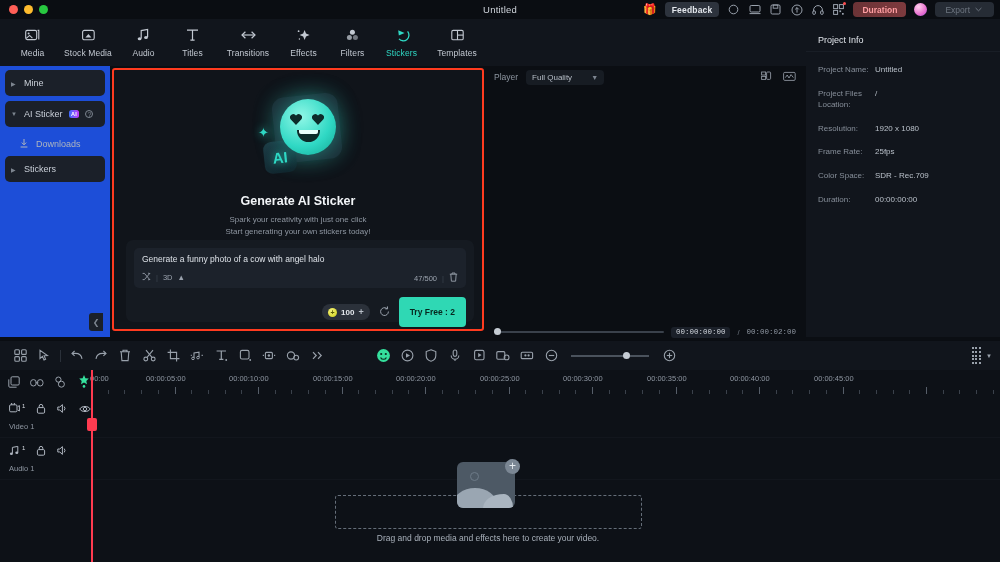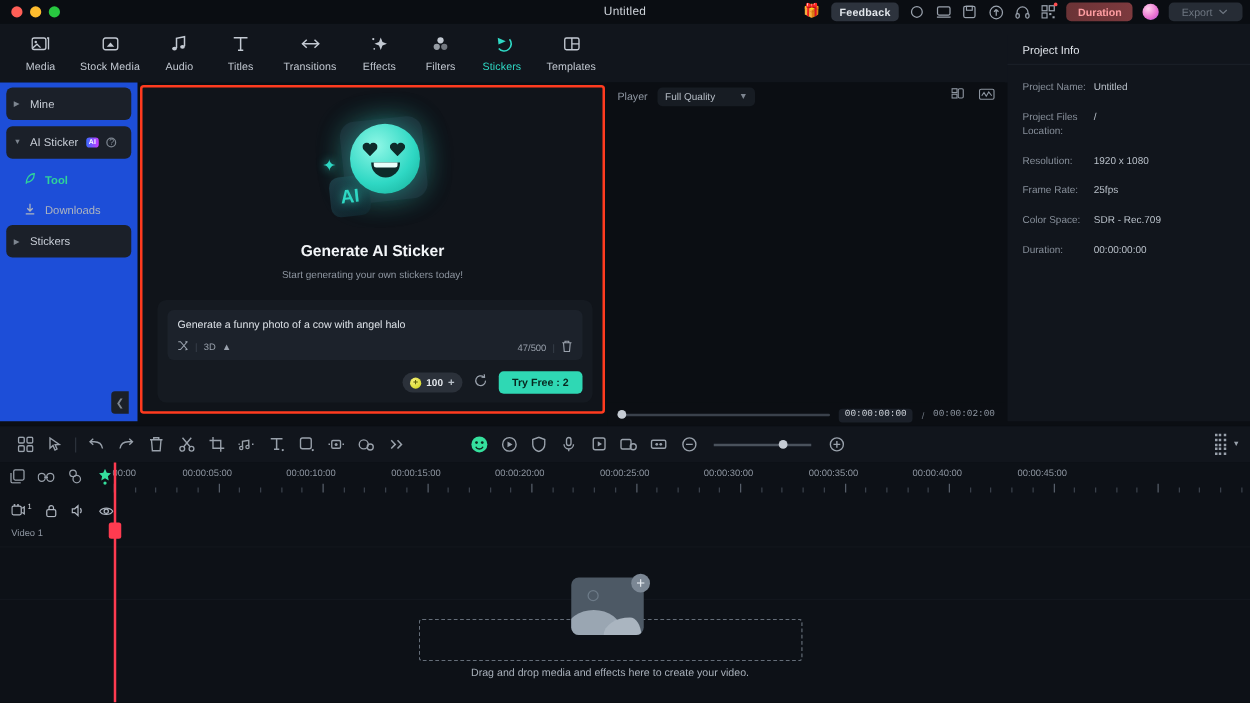--- a/index.html
+++ b/index.html
@@ -187,21 +187,21 @@
   }
   .coin {
     width: 9px; height: 9px; border-radius: 50%;
     background: radial-gradient(circle at 35% 30%, #f5f07a, #cfd317);
     display: flex; align-items: center; justify-content: center;
     font-size: 7px; color: #5a5c05; line-height: 1;
   }
   .plus-s { color: #b9c0c9; font-size: 9px; }
   .refresh-ico { font-size: 10px; color: #9aa2ad; cursor: pointer; }
   .try-btn {
-    background: #2fd8b4; border-radius: 4px; height: 18px; padding: 0 11px;
+    background: #2fd8b4; border-radius: 4px; height: 30px; padding: 0 11px;
     display: flex; align-items: center;
     font-size: 8.5px; font-weight: bold; color: #07271f; cursor: pointer;
   }
 
   
   .player {
     position: absolute; left: 486px; top: 20px; width: 318px; height: 309px;
     background: #0b0e13;
     margin-top: 46px;
   }
@@ -512,28 +512,20 @@
   <div class="sidebar">
     <div class="sb-row group">
       <span class="sb-caret">▶</span>
       <span>Mine</span>
     </div>
     <div class="sb-row group">
       <span class="sb-caret">▼</span>
       <span>AI Sticker</span>
       <span class="ai-badge">AI</span>
       <span class="q-ico">?</span>
-    </div>
-    <div class="sb-row sb-sub active">
-      <span>
-        <svg width="10" height="10" viewBox="0 0 10 10">
-            <path d="M2 9 C2 5 4 1.4 8.4 1 C8.4 5.4 5.6 7.6 2.4 7.8" fill="none" stroke="currentColor" stroke-width="1.1"></path>
-          </svg>
-      </span>
-      <span>Tool</span>
     </div>
     <div class="sb-row sb-sub">
       <span>
         <svg width="10" height="10" viewBox="0 0 10 10">
             <path d="M5 1 V6.6 M2.8 4.6 L5 6.8 L7.2 4.6 M1.6 9 H8.4" fill="none" stroke="currentColor" stroke-width="1"></path>
           </svg>
       </span>
       <span>Downloads</span>
     </div>
     <div class="sb-row group">
@@ -554,20 +546,21 @@
         <div class="m-face">
           <div class="m-eye l"></div>
           <div class="m-eye r"></div>
           <div class="m-mouth"></div>
           <div class="m-tooth"></div>
         </div>
       </div>
     </div>
     <div class="ai-title">Generate AI Sticker</div>
     <div class="ai-sub">
+      <div>Spark your creativity with just one click</div>
       <div>Start generating your own stickers today!</div>
     </div>
 
     <div class="prompt-card">
       <div class="prompt-box">
         <div class="prompt-text">Generate a funny photo of a cow with angel halo</div>
         <div class="prompt-meta">
           <span class="pm-left">
             <span>
               <svg width="9" height="9" viewBox="0 0 9 9">
@@ -990,20 +983,45 @@
                   <circle cx="6" cy="5" r="1.7" fill="none" stroke="currentColor" stroke-width="1"></circle>
                 </svg>
             </span>
           </div>
           <div class="th-name">Video 1</div>
         </div>
         <div class="track-body"></div>
       </div>
 
       <div class="track">
+        <div class="track-head">
+          <div class="th-icos">
+            <span>
+              <svg width="11" height="11" viewBox="0 0 11 11">
+                  <path d="M3.4 8.4 V2.4 L8.8 1.4 V7.4" fill="none" stroke="currentColor" stroke-width="1"></path>
+                  <ellipse cx="2.4" cy="8.8" rx="1.5" ry="1.2" fill="currentColor"></ellipse>
+                  <ellipse cx="7.8" cy="7.8" rx="1.5" ry="1.2" fill="currentColor"></ellipse>
+                </svg>
+            </span>
+            <span class="th-num">1</span>
+            <span>
+              <svg width="10" height="11" viewBox="0 0 10 11">
+                  <rect x="1.4" y="4.6" width="7.2" height="5.6" rx="1.2" fill="none" stroke="currentColor" stroke-width="1"></rect>
+                  <path d="M3.2 4.6 V3.2 A1.8 1.8 0 0 1 6.8 3.2 V4.6" fill="none" stroke="currentColor" stroke-width="1"></path>
+                </svg>
+            </span>
+            <span>
+              <svg width="11" height="11" viewBox="0 0 11 11">
+                  <path d="M0.8 4 H2.8 L5.4 1.6 V9.4 L2.8 7 H0.8 Z" fill="none" stroke="currentColor" stroke-width="1"></path>
+                  <path d="M7.2 3.6 A3 3 0 0 1 7.2 7.4" fill="none" stroke="currentColor" stroke-width="1"></path>
+                </svg>
+            </span>
+          </div>
+          <div class="th-name">Audio 1</div>
+        </div>
         <div class="track-body"></div>
       </div>
 
       <div class="dropzone-wrap">
         <div class="dz-media">
           <div class="dz-thumb">
             <div class="dz-sun"></div>
             <div class="dz-hill"></div>
             <div class="dz-hill2"></div>
           </div>

